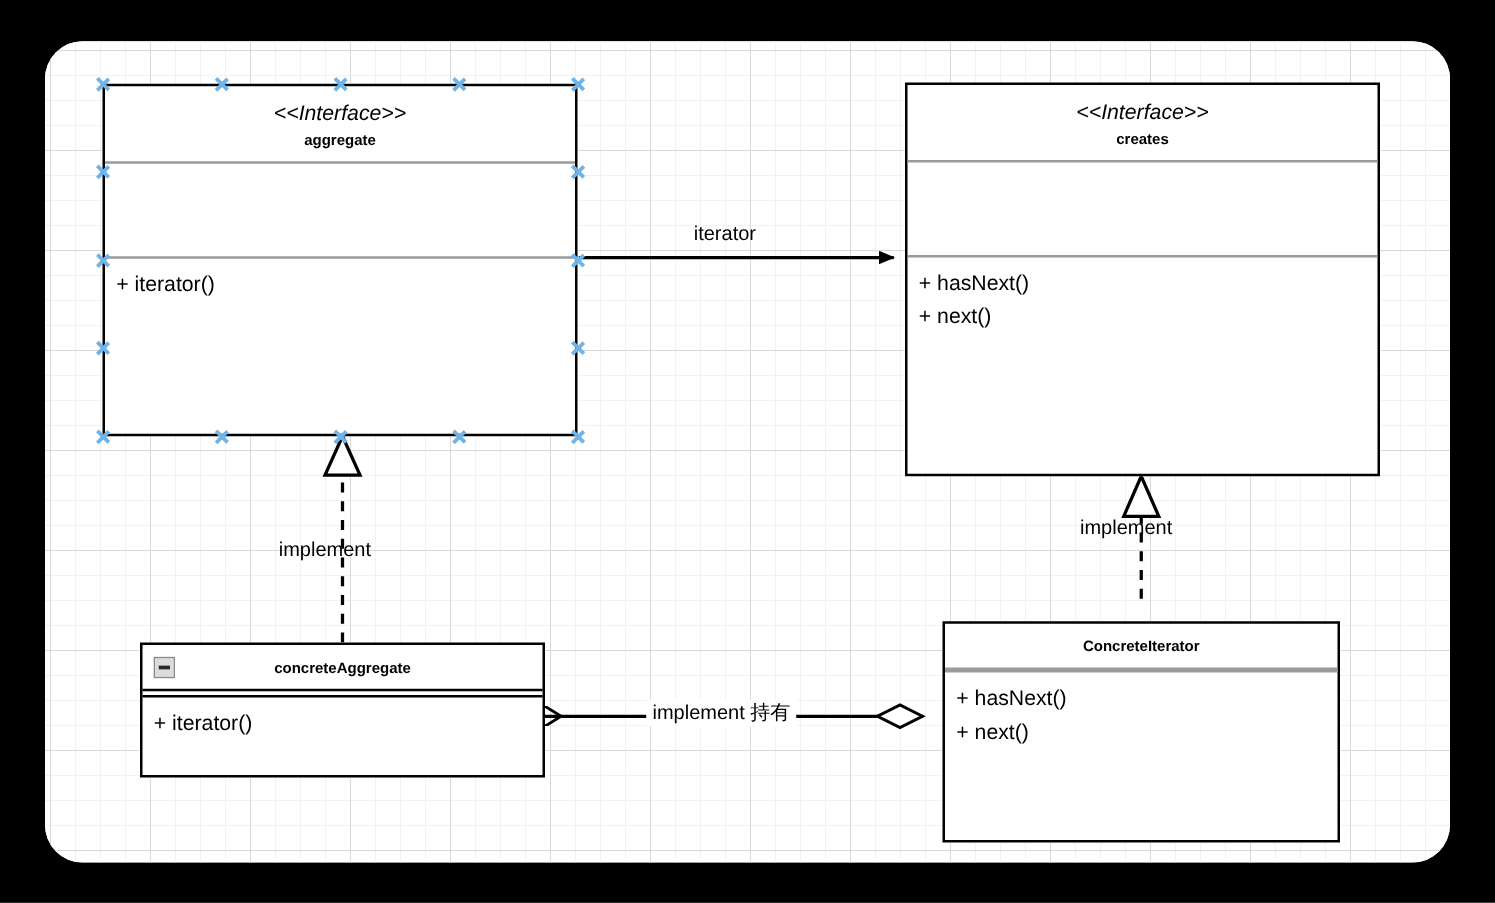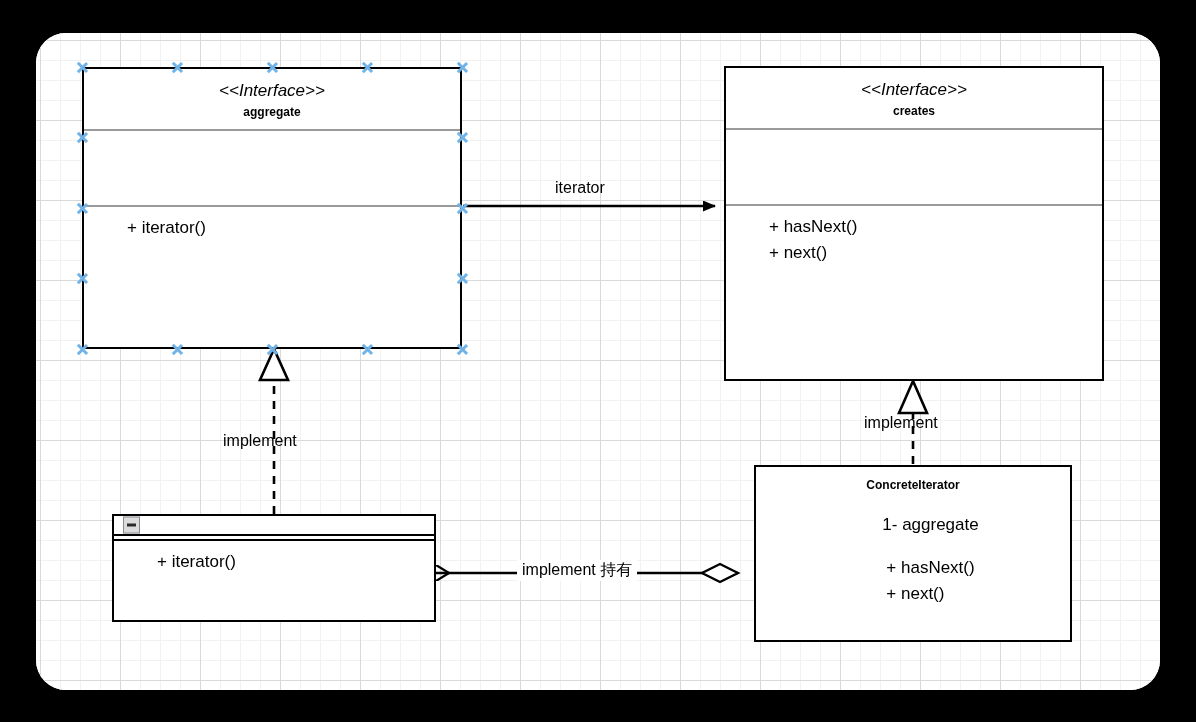--- a/index.html
+++ b/index.html
@@ -89,21 +89,21 @@
     border-top: 2px solid #000000;
   }
 
   .compartment {
     padding: 8px 8px 6px 9px;
     font-size: 17px;
     color: #000;
     line-height: 1.55;
   }
 
-  .compartment .row { white-space: pre; margin-left: 34px; }
+  .compartment .row { white-space: pre; }
 
   
   .collapse-icon {
     position: absolute;
     left: 9px;
     top: 50%;
     transform: translateY(-50%);
     width: 17px;
     height: 17px;
     background: #dcdcdc;
@@ -118,21 +118,21 @@
     top: 50%;
     margin-top: -1.5px;
     height: 3px;
     background: #2a2a2a;
   }
 
   
   #box-aggregate        { left: 46px;  top: 34px;  width: 380px; height: 282px; }
   #box-iterator         { left: 688px; top: 33px;  width: 380px; height: 315px; }
   #box-concrete-agg     { left: 76px;  top: 481px; width: 324px; height: 108px; }
-  #box-concrete-iter    { left: 718px; top: 432px; width: 318px; height: 177px; align-items: center; }
+  #box-concrete-iter    { left: 718px; top: 464px; width: 318px; height: 177px; }
 
   #box-aggregate .compartment-empty,
   #box-iterator .compartment-empty { height: 60px; }
 
   
   .edge-label {
     position: absolute;
     font-size: 16px;
     color: #000;
     background: transparent;
@@ -231,36 +231,34 @@
       <div class="sep"></div>
       <div class="compartment">
         <div class="row">+ hasNext()</div>
         <div class="row">+ next()</div>
       </div>
     </div>
 
     <div class="uml-box" id="box-concrete-agg">
       <div class="uml-header">
         <span class="collapse-icon"></span>
+        <div class="cls-name">concreteAggregate</div>
       </div>
       <div class="sep-dark"></div>
       <div class="sep-dark" style="margin-top:3px"></div>
       <div class="compartment">
         <div class="row">+ iterator()</div>
       </div>
     </div>
 
     <div class="uml-box" id="box-concrete-iter">
       <div class="uml-header">
         <div class="cls-name">ConcreteIterator</div>
       </div>
       <div class="sep"></div>
-      <div class="compartment">
-        <div class="row">1- aggregate</div>
-      </div>
       <div class="sep"></div>
       <div class="compartment">
         <div class="row">+ hasNext()</div>
         <div class="row">+ next()</div>
       </div>
     </div>
 
     <div class="edge-label" id="label-creates">iterator</div>
     <div class="edge-label" id="label-impl-left">implement</div>
     <div class="edge-label" id="label-impl-right">implement</div>

